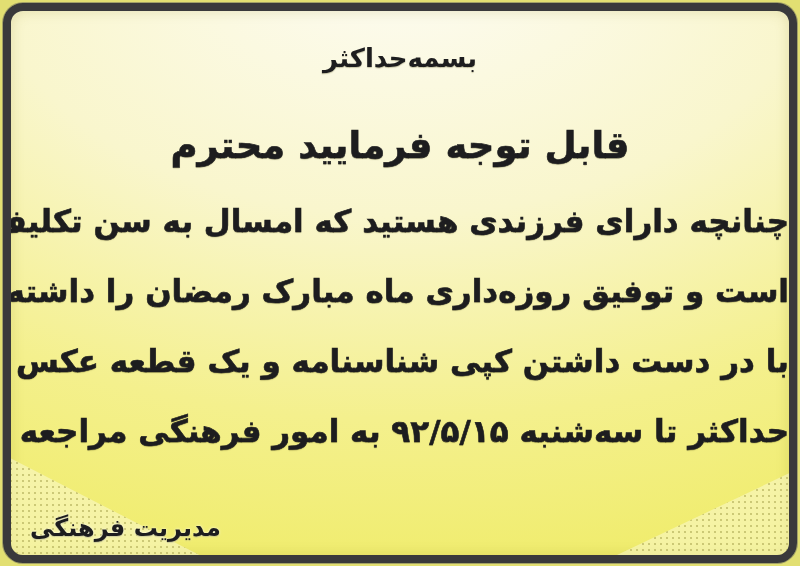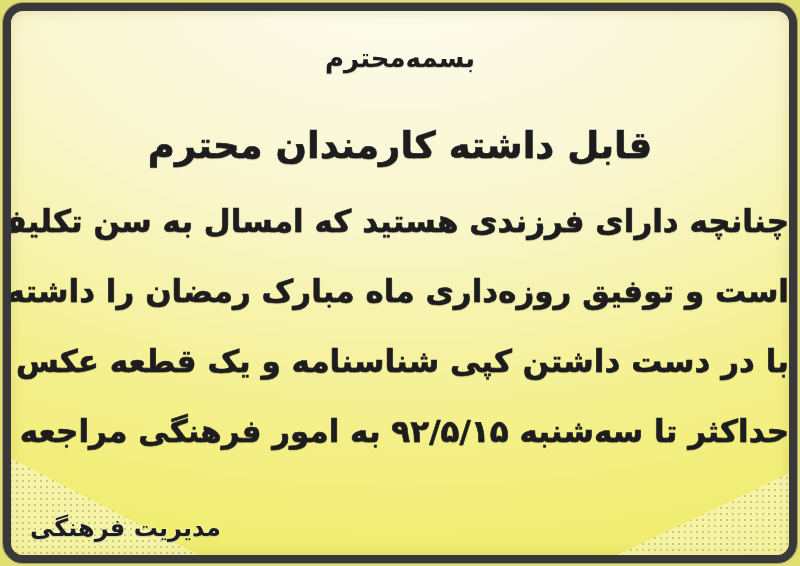--- a/index.html
+++ b/index.html
@@ -85,23 +85,23 @@
 </style>
 </head>
 <body>
 
 <div class="poster">
   <div class="frame">
 
     <div class="texture tex-bl"></div>
     <div class="texture tex-br"></div>
 
-    <div class="line bismillah">بسمه‌محترم</div>
+    <div class="line bismillah">بسمه‌حداکثر</div>
 
-    <div class="line heading">قابل داشته کارمندان محترم</div>
+    <div class="line heading">قابل توجه فرمایید محترم</div>
 
     <div class="line body-line bl-0">چنانچه دارای فرزندی هستید که امسال به سن تکلیف رسیده</div>
 
     <div class="line body-line bl-1">است و توفیق روزه‌داری ماه مبارک رمضان را داشته است</div>
 
     <div class="line body-line bl-2">با در دست داشتن کپی شناسنامه و یک قطعه عکس از وی</div>
 
     <div class="line body-line bl-3">حداکثر تا سه‌شنبه ۹۲/۵/۱۵ به امور فرهنگی مراجعه فرمایید.</div>
 
     <div class="signature">مدیریت فرهنگی</div>

